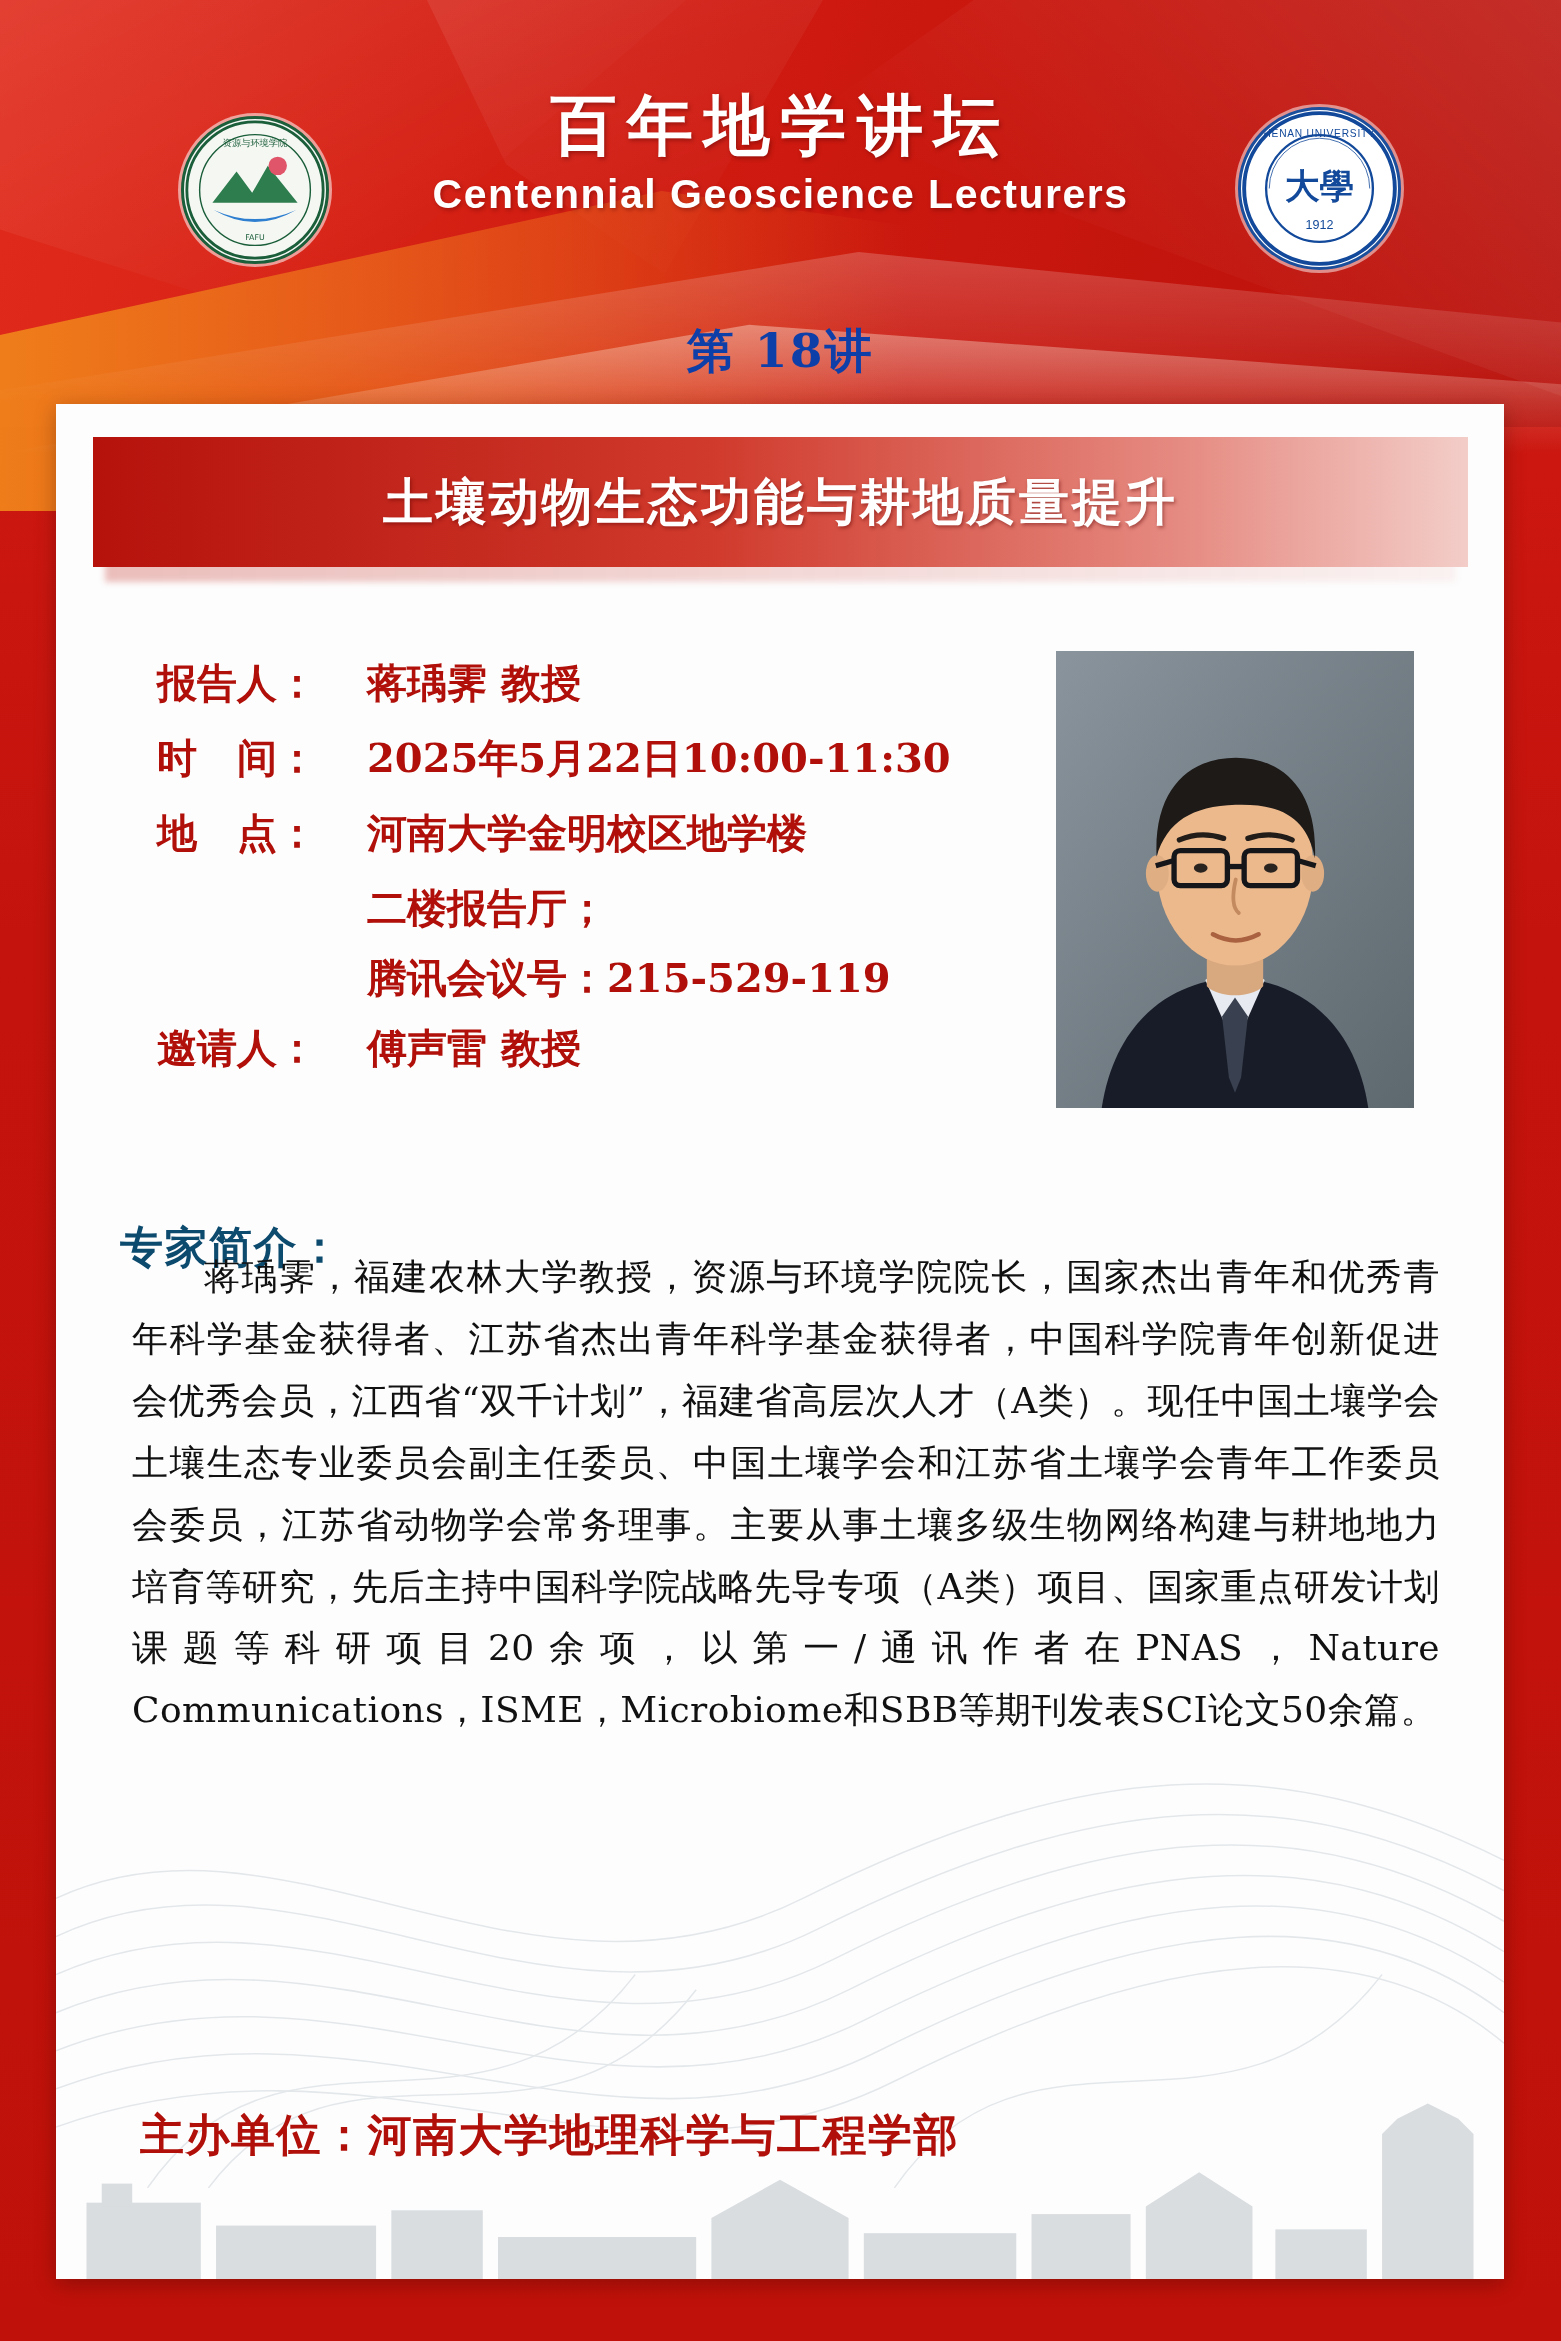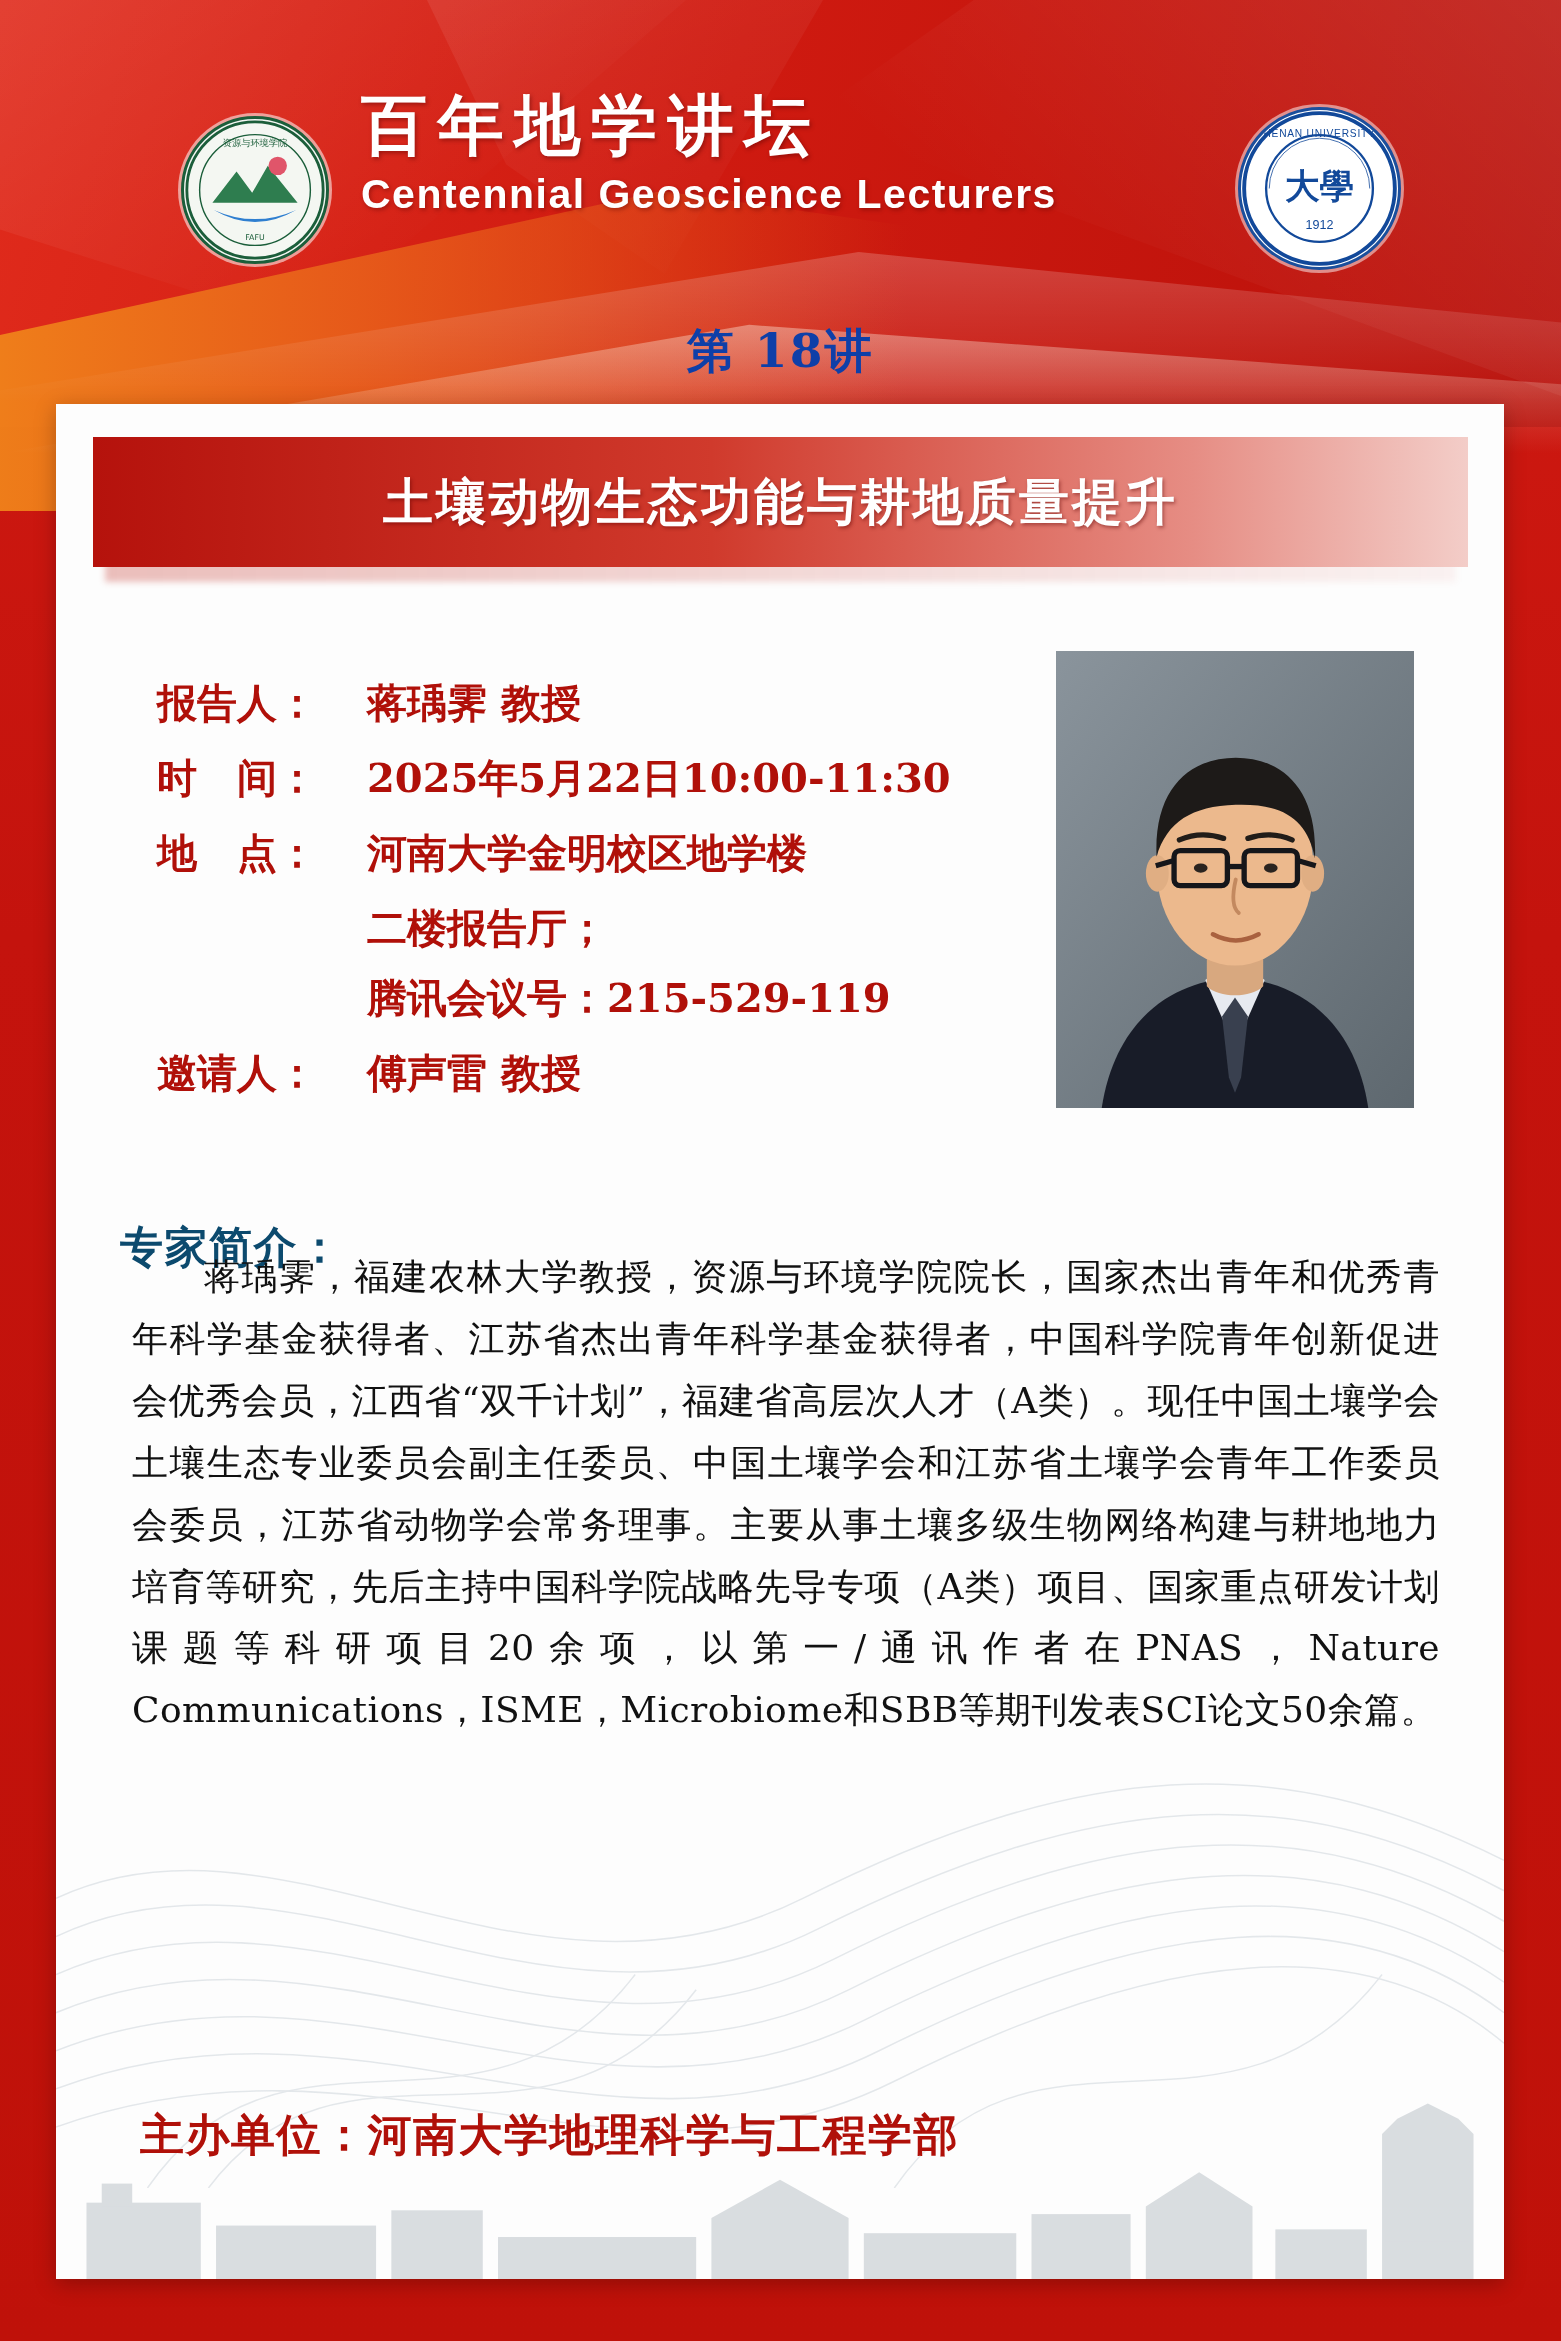--- a/index.html
+++ b/index.html
@@ -99,21 +99,21 @@
     display: flex;
     align-items: center;
     justify-content: center;
     overflow: hidden;
   }
   .title-block {
     position: absolute;
     top: 91px;
     left: 50%;
     transform: translateX(-50%);
-    text-align: left;
+    text-align: center;
     width: 839px;
   }
   .title-cn {
     font-family: "DejaVu Serif", serif;
     font-size: 66px;
     font-weight: bold;
     color: #ffffff;
     letter-spacing: 10.7px;
     line-height: 1.05;
     text-shadow: 1.5px 2.3px 4.6px rgba(80,0,0,0.45);
@@ -208,21 +208,20 @@
     top: 252px;
     left: 101px;
     width: 900px;
     font-family: "DejaVu Serif", serif;
     color: #9d1008;
   }
   .info-row {
     display: flex;
     align-items: flex-start;
     margin-bottom: 20px;
-    margin-top: 20px;
   }
   .info-label {
     font-size: 40px;
     font-weight: bold;
     color: #b01009;
     white-space: pre;
     min-width: 210px;
   }
   .info-value {
     font-size: 40px;

